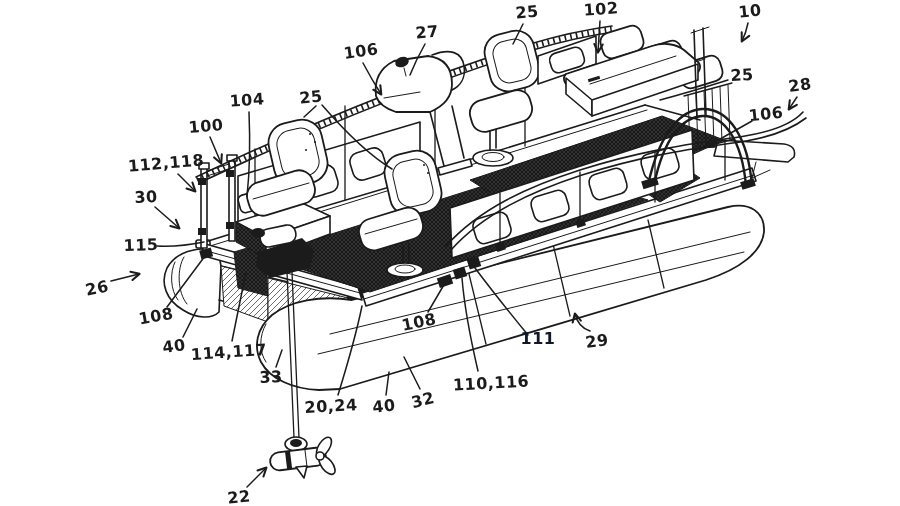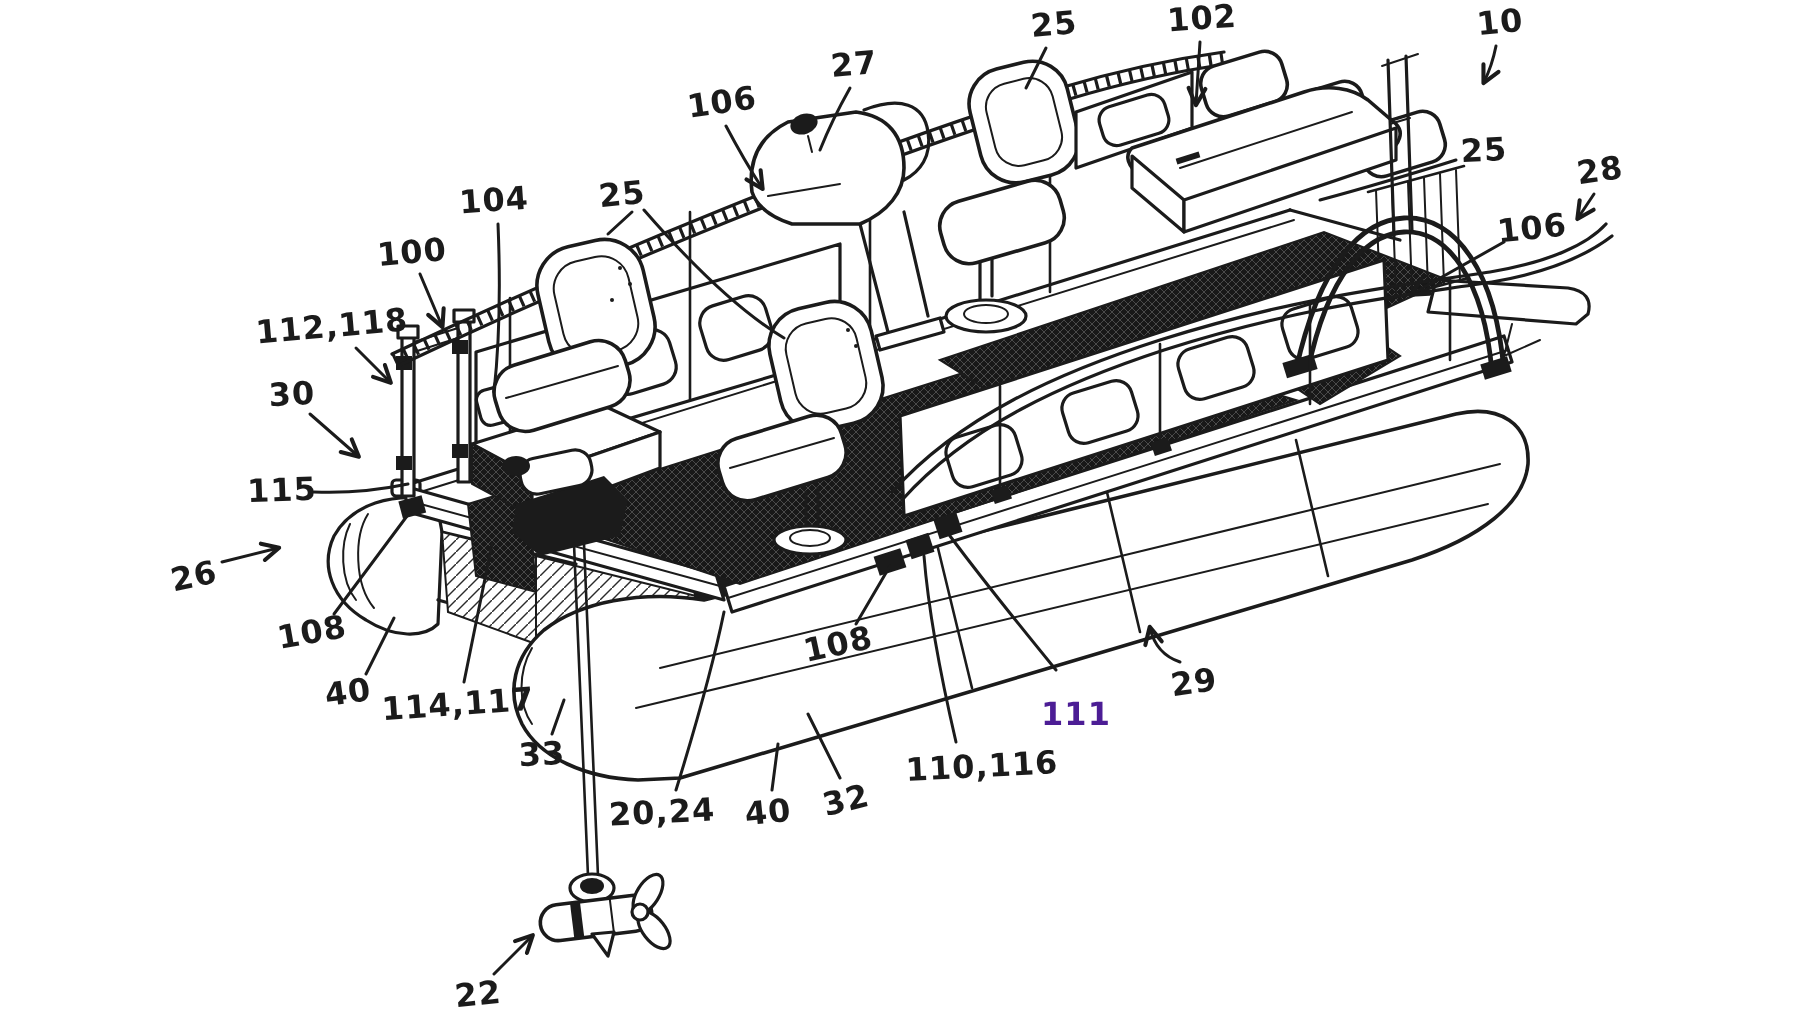--- a/index.html
+++ b/index.html
@@ -279,16 +279,16 @@
     <div class="ref-label" style="left: 97px; top: 288px; --r: -12deg; color: rgb(27, 27, 27);">26</div>
     <div class="ref-label" style="left: 156px; top: 316px; --r: -10deg; color: rgb(27, 27, 27);">108</div>
     <div class="ref-label" style="left: 174px; top: 346px; --r: -8deg; color: rgb(27, 27, 27);">40</div>
     <div class="ref-label" style="left: 229px; top: 352px; --r: -4deg; color: rgb(27, 27, 27);">114,117</div>
     <div class="ref-label" style="left: 271px; top: 377px; --r: -3deg; color: rgb(27, 27, 27);">33</div>
     <div class="ref-label" style="left: 331px; top: 406px; --r: -3deg; color: rgb(27, 27, 27);">20,24</div>
     <div class="ref-label" style="left: 384px; top: 406px; --r: -6deg; color: rgb(27, 27, 27);">40</div>
     <div class="ref-label" style="left: 423px; top: 400px; --r: -14deg; color: rgb(27, 27, 27);">32</div>
     <div class="ref-label" style="left: 239px; top: 497px; --r: -6deg; color: rgb(27, 27, 27);">22</div>
     <div class="ref-label" style="left: 419px; top: 322px; --r: -12deg; color: rgb(27, 27, 27);">108</div>
-    <div class="ref-label" style="left: 538px; top: 357px; --r: 0deg; color: #4c1d95;">111</div>
+    <div class="ref-label" style="left: 538px; top: 338px; --r: 0deg; color: #0f172a;">111</div>
     <div class="ref-label" style="left: 597px; top: 341px; --r: -8deg; color: rgb(27, 27, 27);">29</div>
     <div class="ref-label" style="left: 491px; top: 383px; --r: -3deg; color: rgb(27, 27, 27);">110,116</div>
   </div>
 
 </body></html>

